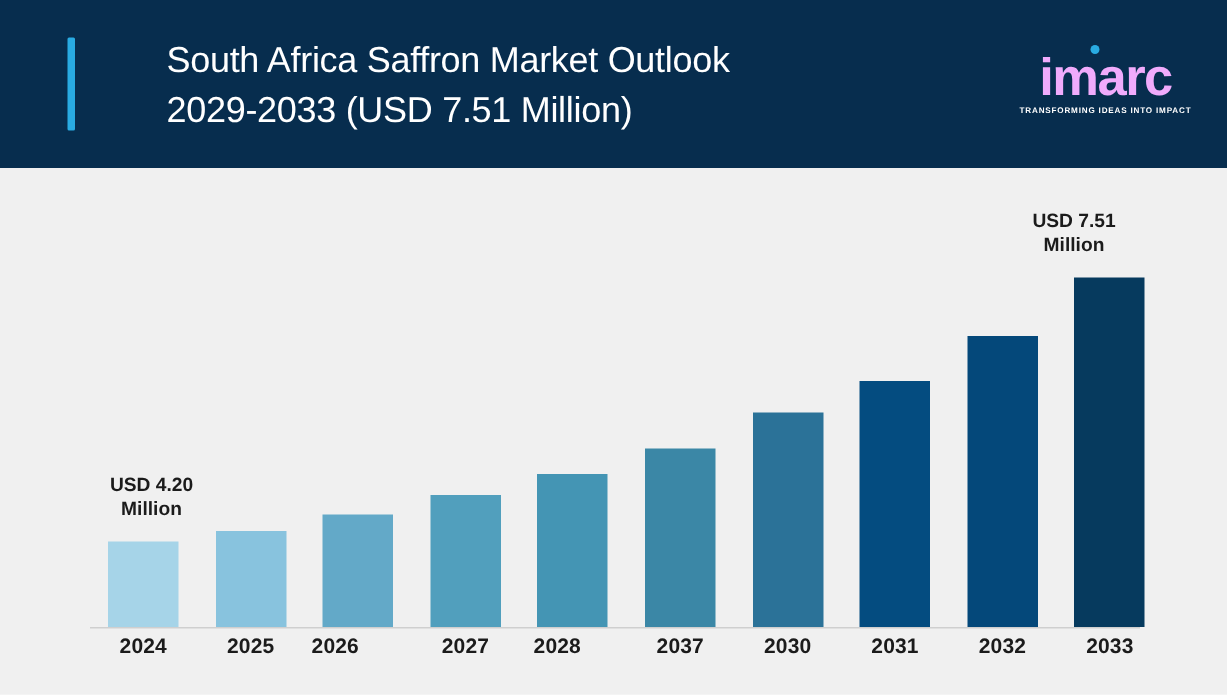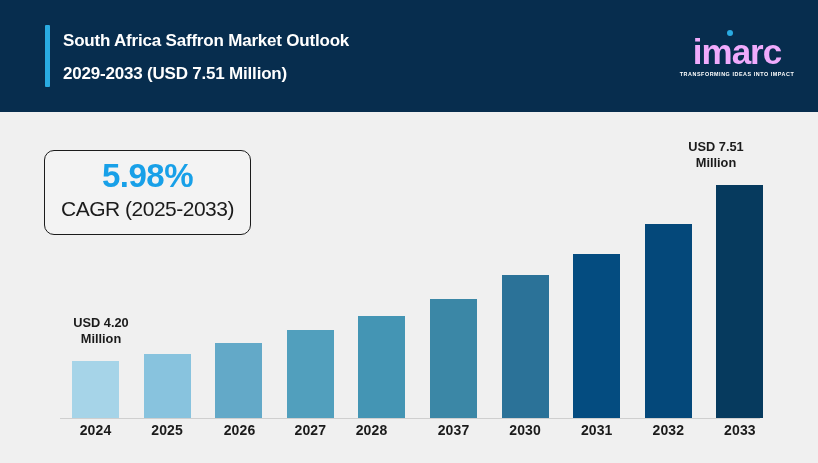--- a/index.html
+++ b/index.html
@@ -17,22 +17,22 @@
     background:#072d4e;
   }
   .accent-bar{
     position:absolute;left:45px;top:25px;width:5px;height:62px;
     background:#29abe2;border-radius:1px;
   }
   .title-block{
     position:absolute;left:63px;top:24px;width:520px;
   }
   .title-line{
-    color:#ffffff;font-weight:bold;font-size:17px;line-height:33px;
-    letter-spacing:-0.2px;white-space:nowrap;
+    color:#ffffff;font-weight:normal;font-size:24px;line-height:33px;
+    letter-spacing:-0.2px;white-space:nowrap;margin-left:48px;
   }
 
   
   .logo{
     position:absolute;right:22px;top:30px;width:118px;height:52px;
   }
   .logo-word{
     position:absolute;left:0;top:4px;width:118px;height:36px;
     color:#f0abfc;font-size:35px;font-weight:bold;line-height:36px;
     letter-spacing:-1px;text-align:center;
@@ -99,43 +99,39 @@
       <div class="title-line">2029-2033 (USD 7.51 Million)</div>
     </div>
 
     <div class="logo">
       <div class="logo-dot"></div>
       <div class="logo-word">imarc</div>
       <div class="logo-tag">TRANSFORMING IDEAS INTO IMPACT</div>
     </div>
   </div>
 
-  <div class="cagr-box">
-    <div class="cagr-value">5.98%</div>
-    <div class="cagr-label">CAGR (2025-2033)</div>
-  </div>
 
   <div class="chart">
     <div class="axis-line"></div>
     <div id="bars">
         <div class="bar" title="2024: 4.2 USD Million" style="left: 72px; width: 47px; height: 57px; background: rgb(166, 212, 232);"></div>
         <div class="bar" title="2025: 4.41 USD Million" style="left: 143.6px; width: 47px; height: 64px; background: rgb(136, 195, 222);"></div>
         <div class="bar" title="2026: 4.72 USD Million" style="left: 215.2px; width: 47px; height: 75px; background: rgb(99, 169, 200);"></div>
         <div class="bar" title="2027: 5.01 USD Million" style="left: 286.8px; width: 47px; height: 88px; background: rgb(81, 159, 189);"></div>
         <div class="bar" title="2028: 5.3 USD Million" style="left: 358.4px; width: 47px; height: 102px; background: rgb(68, 149, 180);"></div>
         <div class="bar" title="2029: 5.62 USD Million" style="left: 430px; width: 47px; height: 119px; background: rgb(59, 135, 166);"></div>
         <div class="bar" title="2030: 5.96 USD Million" style="left: 501.6px; width: 47px; height: 143px; background: rgb(43, 114, 152);"></div>
         <div class="bar" title="2031: 6.31 USD Million" style="left: 573.2px; width: 47px; height: 164px; background: rgb(4, 76, 128);"></div>
         <div class="bar" title="2032: 6.7 USD Million" style="left: 644.8px; width: 47px; height: 194px; background: rgb(4, 72, 122);"></div>
         <div class="bar" title="2033: 7.51 USD Million" style="left: 716.4px; width: 47px; height: 233px; background: rgb(6, 58, 94);"></div>
       </div>
     <div id="ticks">
         <div class="tick" style="left: 62px; width: 67px;">2024</div>
         <div class="tick" style="left: 133.6px; width: 67px;">2025</div>
-        <div class="tick" style="left: 206px; width: 67px;">2026</div>
+        <div class="tick" style="left: 190px; width: 67px;">2026</div>
         <div class="tick" style="left: 276.8px; width: 67px;">2027</div>
         <div class="tick" style="left: 338px; width: 67px;">2028</div>
         <div class="tick" style="left: 420px; width: 67px;">2037</div>
         <div class="tick" style="left: 491.6px; width: 67px;">2030</div>
         <div class="tick" style="left: 563.2px; width: 67px;">2031</div>
         <div class="tick" style="left: 634.8px; width: 67px;">2032</div>
         <div class="tick" style="left: 706.4px; width: 67px;">2033</div>
       </div>
 
     <div class="callout callout-left">

